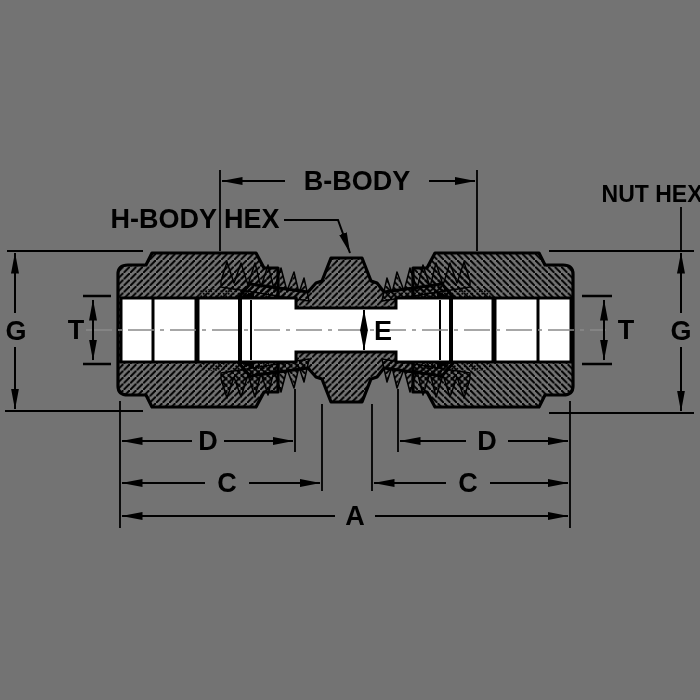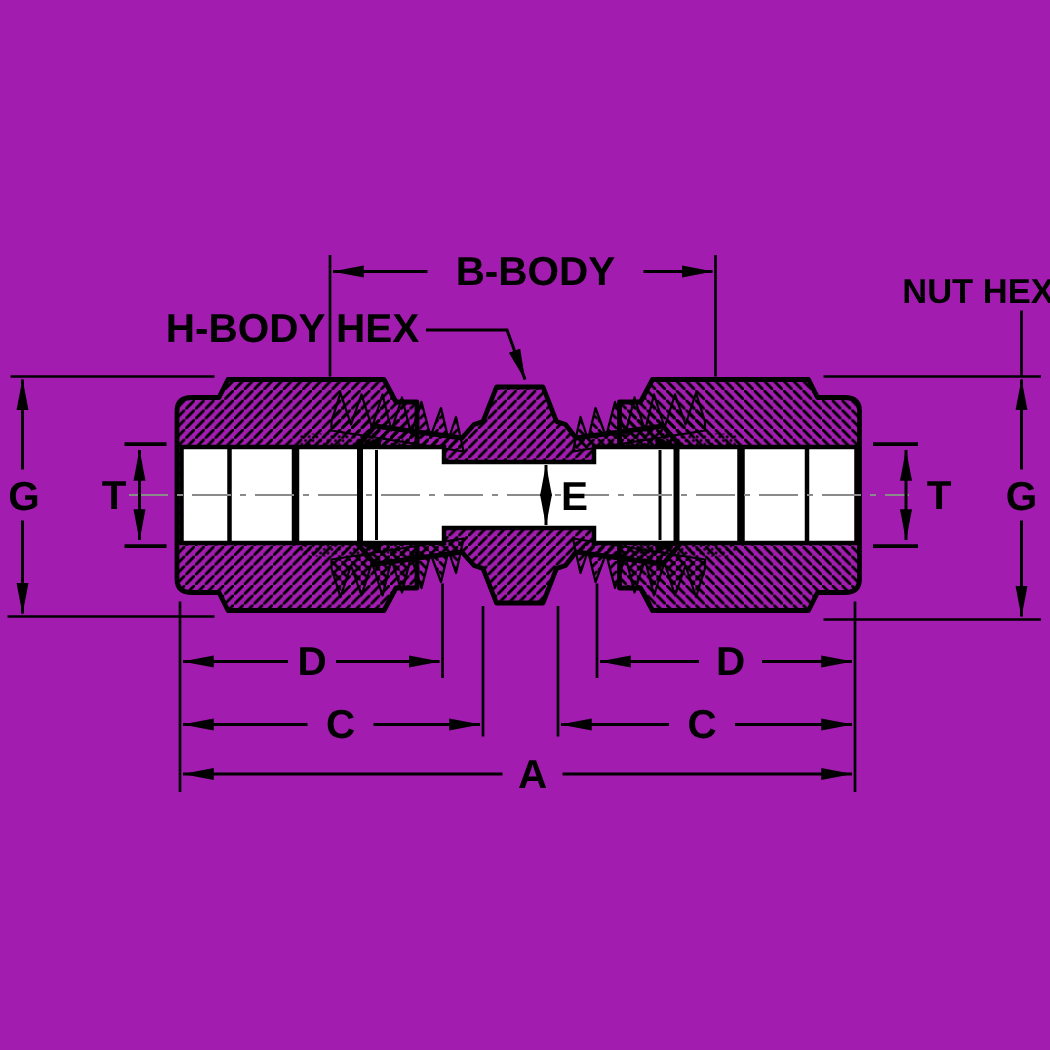--- a/index.html
+++ b/index.html
@@ -1,16 +1,16 @@
 <!DOCTYPE html>
 <html><head>
 <meta charset="utf-8">
 <style>
   html,body{margin:0;padding:0;background:#ffffff;}
-  .stage{position:relative;width:700px;height:700px;background:#a21caf;overflow:hidden;
+  .stage{position:relative;width:700px;height:700px;background:#737373;overflow:hidden;
          font-family:"Liberation Sans", sans-serif;}
   svg{position:absolute;left:0;top:0;}
   text{font-family:"Liberation Sans", sans-serif;font-weight:bold;fill:#000;}
   .lbl{font-size:27px;}
   .lbl-sm{font-size:23px;}
   .dim{stroke:#000;stroke-width:2;fill:none;}
   .ext{stroke:#000;stroke-width:1.8;fill:none;}
   .tick{stroke:#000;stroke-width:2.5;fill:none;}
   .outline{stroke:#000;stroke-width:3.2;stroke-linejoin:round;fill:url(#hatch);}
   .teeth{stroke:#000;stroke-width:1.5;stroke-linejoin:round;fill:url(#hatch);}

